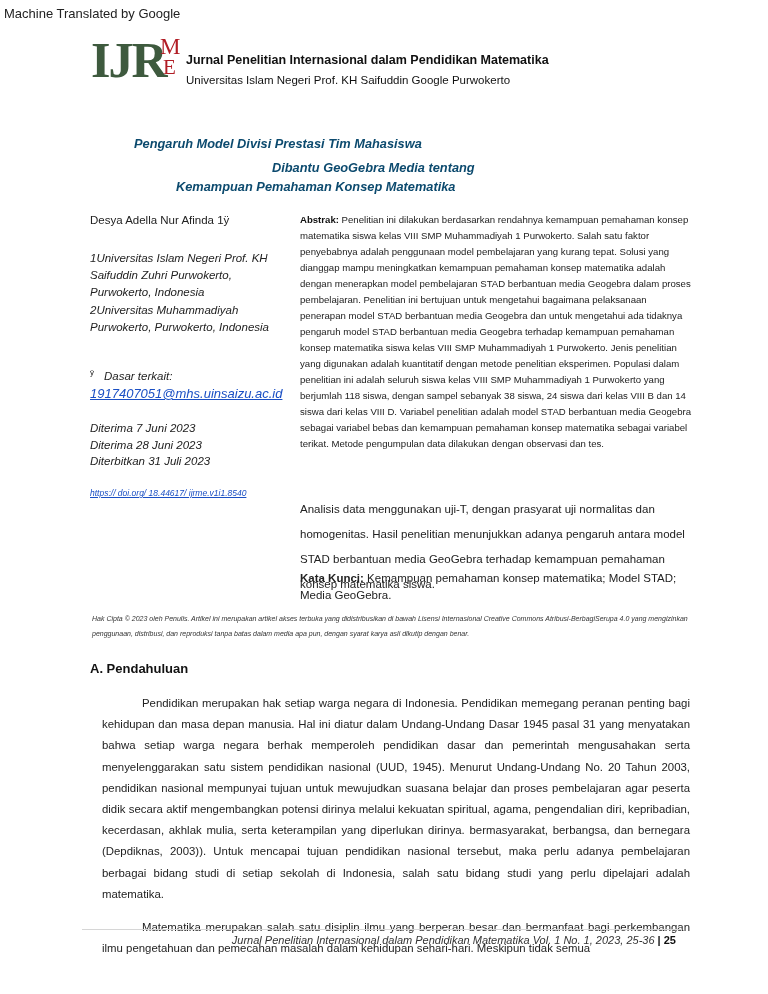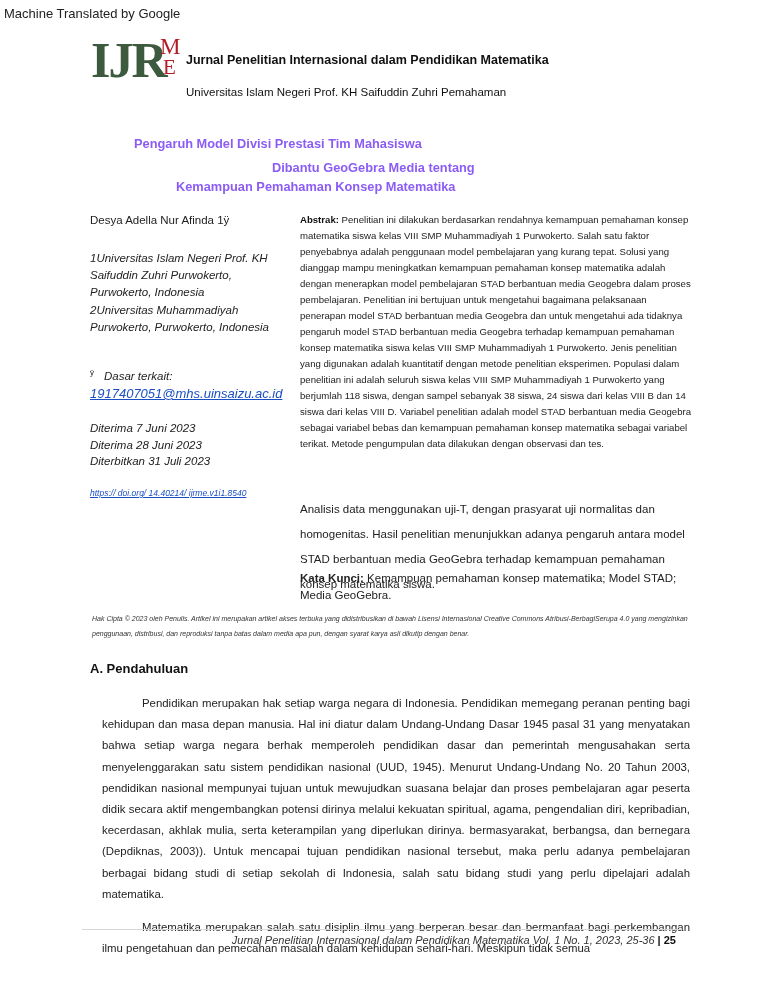--- a/index.html
+++ b/index.html
@@ -4,22 +4,22 @@
 <style>
   html, body { margin: 0; padding: 0; background: #ffffff; }
   body { width: 768px; height: 994px; position: relative; overflow: hidden; font-family: "Liberation Sans", sans-serif; color: #1a1a1a; }
   .abs { position: absolute; }
   .mt-banner { left: 4px; top: 6px; font-size: 13px; color: #222; }
   .logo { left: 91px; top: 34px; width: 95px; height: 52px; }
   .logo .ijr { position: absolute; left: 0; top: 0; font-family: "Liberation Serif", serif; font-weight: bold; font-size: 50px; color: #3e5a3e; letter-spacing: -2px; line-height: 52px; }
   .logo .m { position: absolute; left: 69px; top: 2px; font-family: "Liberation Serif", serif; font-size: 23px; color: #b11d25; line-height: 22px; }
   .logo .e { position: absolute; left: 72px; top: 22px; font-family: "Liberation Serif", serif; font-size: 21px; color: #b11d25; line-height: 22px; }
   .jhead { left: 186px; top: 53px; font-size: 11.5px; line-height: 15px; color: #111; }
-  .jhead .jt { font-weight: bold; font-size: 12.5px; margin-bottom: 17px; }
-  .title { font-weight: bold; font-size: 12.8px; color: #8b5cf6; }
+  .jhead .jt { font-weight: bold; font-size: 12.5px; margin-bottom: 5px; }
+  .title { font-weight: bold; font-size: 12.8px; color: #0c4a6e; font-style: italic; }
   .t1 { left: 134px; top: 136px; }
   .t2 { left: 272px; top: 160px; }
   .t3 { left: 176px; top: 179px; }
   .left-col { left: 90px; top: 210px; width: 200px; font-size: 11.5px; color: #222; }
   .author { position: absolute; top: 4px; left: 0; white-space: nowrap; }
   .aff { position: absolute; font-style: italic; line-height: 17px; }
   .aff1 { top: 40px; }
   .aff2 { top: 92px; }
   .email-label { position: absolute; top: 158px; left: 0; font-style: italic; }
   .email-label sup { font-style: normal; font-size: 8px; margin-right: 10px; }
@@ -44,41 +44,41 @@
 <div class="abs mt-banner">Machine Translated by Google</div>
 
 <div class="abs logo">
   <span class="ijr">IJR</span>
   <span class="m">M</span>
   <span class="e">E</span>
 </div>
 
 <div class="abs jhead">
   <div class="jt">Jurnal Penelitian Internasional dalam Pendidikan Matematika</div>
-  <div>Universitas Islam Negeri Prof. KH Saifuddin Zuhri Pemahaman</div>
+  <div>Universitas Islam Negeri Prof. KH Saifuddin Google Purwokerto</div>
 </div>
 
 <div class="abs title t1">Pengaruh Model Divisi Prestasi Tim Mahasiswa</div>
 <div class="abs title t2">Dibantu GeoGebra Media tentang</div>
 <div class="abs title t3">Kemampuan Pemahaman Konsep Matematika</div>
 
 <div class="abs left-col">
   <div class="author">Desya Adella Nur Afinda 1ÿ</div>
   <div class="aff aff1">1Universitas Islam Negeri Prof. KH Saifuddin Zuhri Purwokerto, Purwokerto, Indonesia</div>
   <div class="aff aff2">2Universitas Muhammadiyah Purwokerto, Purwokerto, Indonesia</div>
   <div class="email-label">
     <sup>ÿ</sup><span>Dasar terkait:</span>
   </div>
   <a class="email">1917407051@mhs.uinsaizu.ac.id</a>
   <div class="dates">
     <div>Diterima 7 Juni 2023</div>
     <div>Diterima 28 Juni 2023</div>
     <div>Diterbitkan 31 Juli 2023</div>
   </div>
-  <a class="doi">https:// doi.org/ 14.40214/ ijrme.v1i1.8540</a>
+  <a class="doi">https:// doi.org/ 18.44617/ ijrme.v1i1.8540</a>
 </div>
 
 <div class="abs abstract">
   <b>Abstrak:</b>
   <span>Penelitian ini dilakukan berdasarkan rendahnya kemampuan pemahaman konsep matematika siswa kelas VIII SMP Muhammadiyah 1 Purwokerto. Salah satu faktor penyebabnya adalah penggunaan model pembelajaran yang kurang tepat. Solusi yang dianggap mampu meningkatkan kemampuan pemahaman konsep matematika adalah dengan menerapkan model pembelajaran STAD berbantuan media Geogebra dalam proses pembelajaran. Penelitian ini bertujuan untuk mengetahui bagaimana pelaksanaan penerapan model STAD berbantuan media Geogebra dan untuk mengetahui ada tidaknya pengaruh model STAD berbantuan media Geogebra terhadap kemampuan pemahaman konsep matematika siswa kelas VIII SMP Muhammadiyah 1 Purwokerto. Jenis penelitian yang digunakan adalah kuantitatif dengan metode penelitian eksperimen. Populasi dalam penelitian ini adalah seluruh siswa kelas VIII SMP Muhammadiyah 1 Purwokerto yang berjumlah 118 siswa, dengan sampel sebanyak 38 siswa, 24 siswa dari kelas VIII B dan 14 siswa dari kelas VIII D. Variabel penelitian adalah model STAD berbantuan media Geogebra sebagai variabel bebas dan kemampuan pemahaman konsep matematika sebagai variabel terikat. Metode pengumpulan data dilakukan dengan observasi dan tes.</span>
 </div>
 
 <div class="abs abstract2">Analisis data menggunakan uji-T, dengan prasyarat uji normalitas dan homogenitas. Hasil penelitian menunjukkan adanya pengaruh antara model STAD berbantuan media GeoGebra terhadap kemampuan pemahaman konsep matematika siswa.</div>
 
 <div class="abs keywords">

